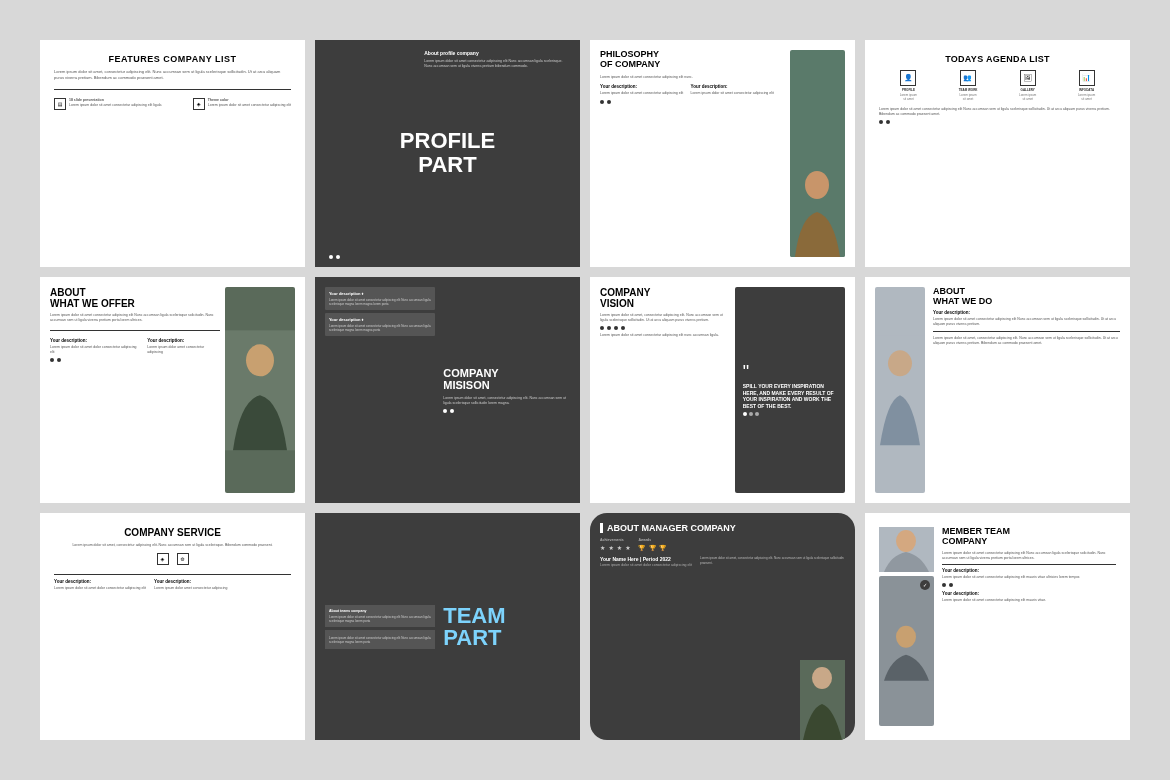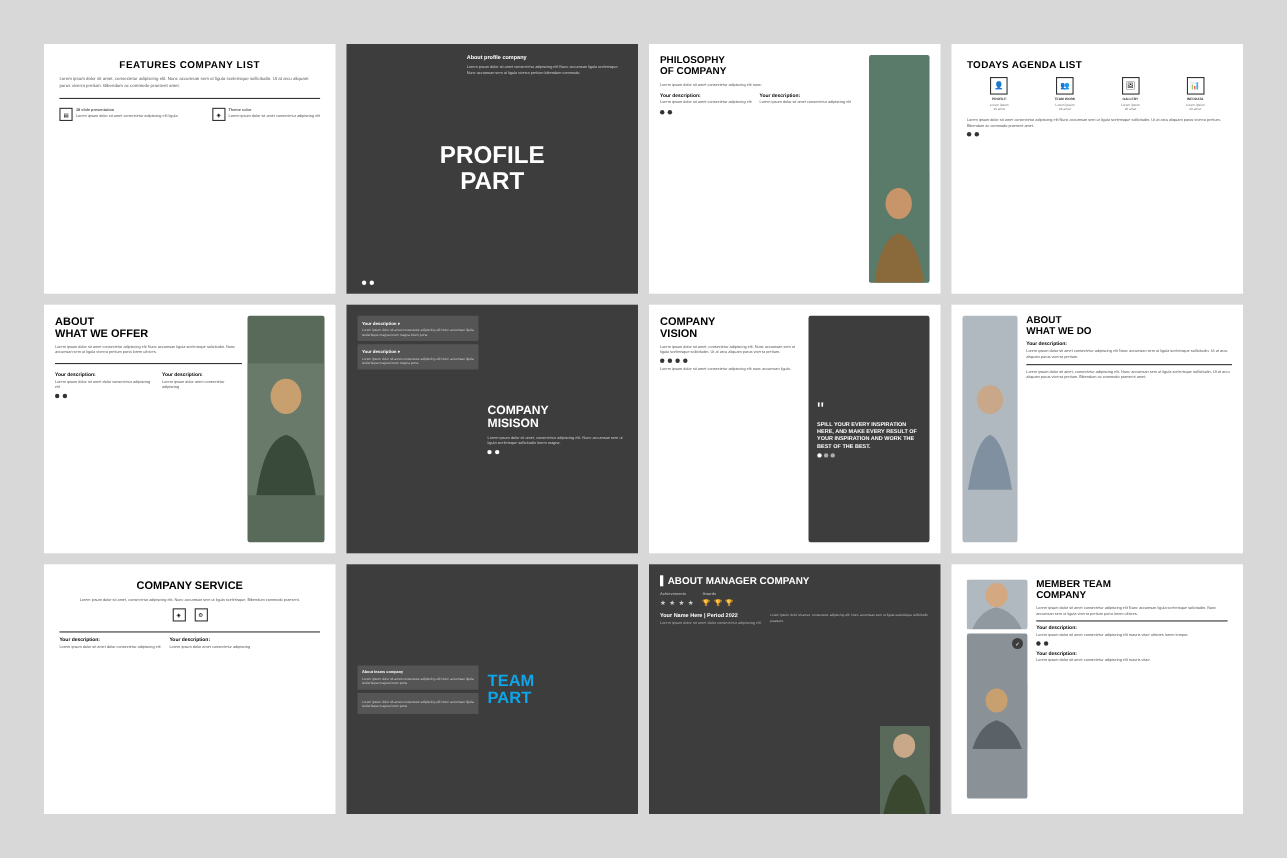--- a/index.html
+++ b/index.html
@@ -172,20 +172,21 @@
       overflow: hidden;
       display: flex;
       align-items: flex-end;
       justify-content: center;
     }
     
     .slide-4 .slide-title {
       font-size: 9px;
       font-weight: 900;
       text-transform: uppercase;
+      text-align: center;
       margin-bottom: 6px;
       letter-spacing: 0.3px;
     }
     .slide-4 .icons-row {
       display: flex;
       justify-content: space-around;
       margin-bottom: 5px;
     }
     .slide-4 .icon-item {
       display: flex;
@@ -474,24 +475,24 @@
       line-height: 1.4;
     }
     .slide-10 .right {
       flex: 1;
       padding-left: 8px;
       display: flex;
       flex-direction: column;
       justify-content: center;
     }
     .slide-10 .big-title {
-      font-size: 15px;
-      font-weight: 900;
-      text-transform: uppercase;
-      color: #0ea5e9;
+      font-size: 22px;
+      font-weight: 900;
+      text-transform: uppercase;
+      color: #7dd3fc;
       line-height: 1.0;
     }
     
     .slide-11 {
       padding: 10px;
       background: #3d3d3d;
     }
     .slide-11 .slide-title {
       font-size: 9px;
       font-weight: 900;
@@ -841,21 +842,21 @@
       </div>
     </div>
     <div class="right">
       <div class="big-title">
         <div>TEAM</div>
         <div>PART</div>
       </div>
     </div>
   </div>
 
-  <div class="slide slide-11" style="position:relative;">
+  <div class="slide slide-11" style="position:relative;border-radius:17px;">
     <div style="display:flex;justify-content:space-between;align-items:flex-start;">
       <div class="slide-title">About Manager Company</div>
     </div>
     <div class="stats-row">
       <div class="stat-col">
         <div class="stat-label">Achievements</div>
         <div class="icons-row">
           <span class="small-icon">★</span>
           <span class="small-icon">★</span>
           <span class="small-icon">★</span>

